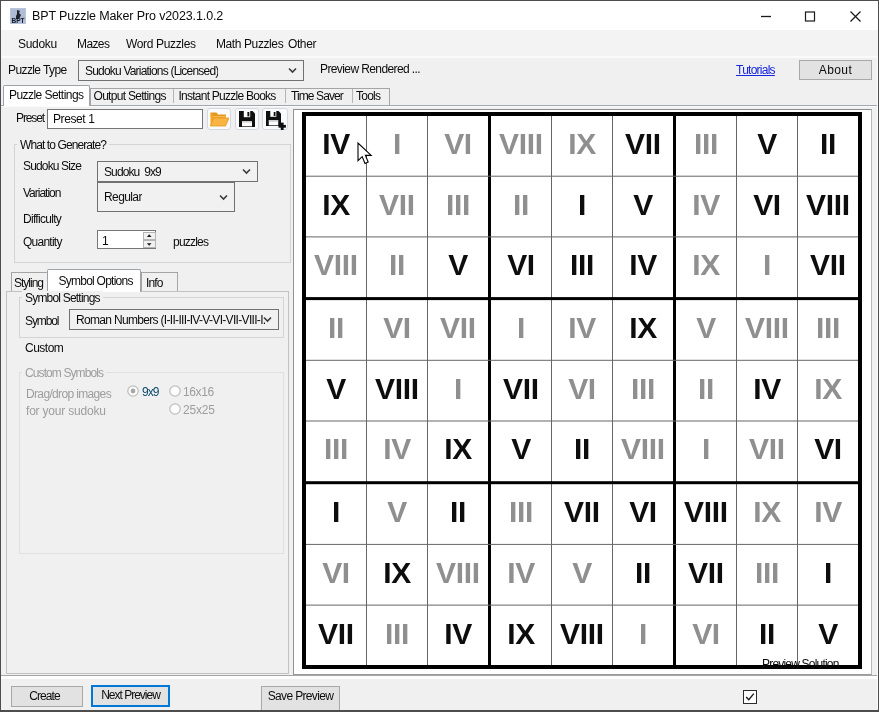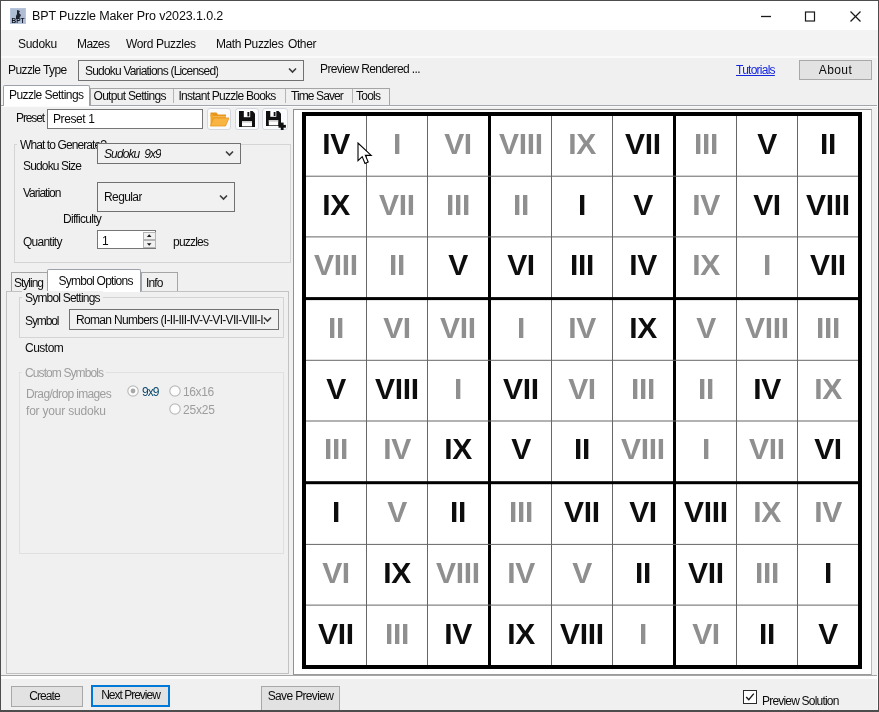--- a/index.html
+++ b/index.html
@@ -84,34 +84,34 @@
  <rect x="6.3" y="2" width="6" height="5.8" fill="#ffffff"></rect>
  <rect x="9.7" y="3" width="1.8" height="4" fill="#101010"></rect>
  <rect x="4.8" y="11.2" width="9.4" height="5.1" fill="#fdfdfd"></rect>
  <rect x="4.8" y="11.2" width="9.4" height="1.5" fill="#cfcfcf"></rect>
  <rect x="16.8" y="13.6" width="2.8" height="7.4" fill="#101010"></rect>
  <rect x="14.5" y="15.9" width="7.4" height="2.8" fill="#101010"></rect>
 </svg>
 <div class="gb" style="left:13px;top:143px;width:277px;height:119px;"></div>
 <div class="gblbl" style="left:16px;top:137px;letter-spacing:-0.9px;">What to Generate?</div>
 <div class="lbl" style="left:22px;top:158px;letter-spacing:-0.85px;">Sudoku Size</div>
-<div class="combo" style="left:96px;top:142px;width:144px;height:21px;font-style:italic;">
+<div class="combo" style="left:96px;top:160px;width:161px;height:21px;">
       <span class="ct" style="letter-spacing:-0.9px;font-size:12px;">Sudoku&nbsp; 9x9</span>
       <svg class="chev" style="right:6px" viewBox="0 0 9 9">
         <polyline points="1,2.5 4.5,6 8,2.5" fill="none" stroke="#3c3c3c" stroke-width="1.6"></polyline>
       </svg>
     </div>
 <div class="lbl" style="left:22px;top:184.5px;letter-spacing:-1.0px;">Variation</div>
 <div class="combo" style="left:96px;top:181px;width:138px;height:30px;">
       <span class="ct" style="letter-spacing:-0.6px;font-size:12px;">Regular</span>
       <svg class="chev" style="right:6px" viewBox="0 0 9 9">
         <polyline points="1,2.5 4.5,6 8,2.5" fill="none" stroke="#3c3c3c" stroke-width="1.6"></polyline>
       </svg>
     </div>
-<div class="lbl" style="left:22px;top:211px;letter-spacing:-0.7px;margin-left:40px;">Difficulty</div>
+<div class="lbl" style="left:22px;top:211px;letter-spacing:-0.7px;">Difficulty</div>
 <div class="lbl" style="left:22px;top:233.5px;letter-spacing:-0.75px;">Quantity</div>
 <div class="abs" style="left:96px;top:229px;width:59px;height:19px;background:#fff;border:1px solid #767676;"></div>
 <div class="lbl" style="left:101px;top:232.5px;letter-spacing:0px;">1</div>
 <div class="abs" style="left:142px;top:231px;width:12.5px;height:7.8px;background:#f1f1f1;border:1px solid #b4b4b4;"></div>
 <div class="abs" style="left:142px;top:239.4px;width:12.5px;height:7.8px;background:#f1f1f1;border:1px solid #b4b4b4;"></div>
 <svg class="abs" style="left:142px;top:231px" width="13" height="17" viewBox="0 0 13 17">
  <path d="M3.9 4.9 L6.2 2.3 L8.5 4.9 Z" fill="#1a1a1a"></path>
  <path d="M3.9 11.2 L6.2 13.8 L8.5 11.2 Z" fill="#1a1a1a"></path>
 </svg>
 <div class="lbl" style="left:172px;top:233.5px;letter-spacing:-0.78px;">puzzles</div>
@@ -261,13 +261,13 @@
 <svg class="abs" style="left:356px;top:140.5px" width="17" height="24" viewBox="0 0 17 24">
  <path d="M1 1 L1 18.6 L5.2 14.6 L8 21.4 L11.2 20 L8.4 13.4 L14.2 13.4 Z" fill="#ffffff" stroke="#000000" stroke-width="1.1"></path>
 </svg>
 <div class="btn" style="left:10px;top:685px;width:72px;height:21px;line-height:18px;letter-spacing:-0.9px;padding-right:5px;">Create</div>
 <div class="btn" style="left:90px;top:684px;width:79px;height:22px;line-height:17px;border:2px solid #0078d7;letter-spacing:-1.0px;">Next Preview</div>
 <div class="btn" style="left:260px;top:685px;width:79px;height:35px;line-height:18px;letter-spacing:-0.65px;">Save Preview</div>
 <div class="abs" style="left:742px;top:689px;width:14px;height:14px;background:#fff;border:1px solid #2b2b2b;"></div>
 <svg class="abs" style="left:742px;top:689px" width="14" height="14" viewBox="0 0 14 14">
       <polyline points="3.2,7 5.8,9.8 10.8,3.6" fill="none" stroke="#1a1a1a" stroke-width="1.4"></polyline>
     </svg>
-<div class="lbl" style="left:761px;top:693px;letter-spacing:-0.8px;text-align:center;">Preview Solution</div>
+<div class="lbl" style="left:761px;top:656px;letter-spacing:-0.8px;text-align:center;">Preview Solution</div>
 </div>
 </body></html>

